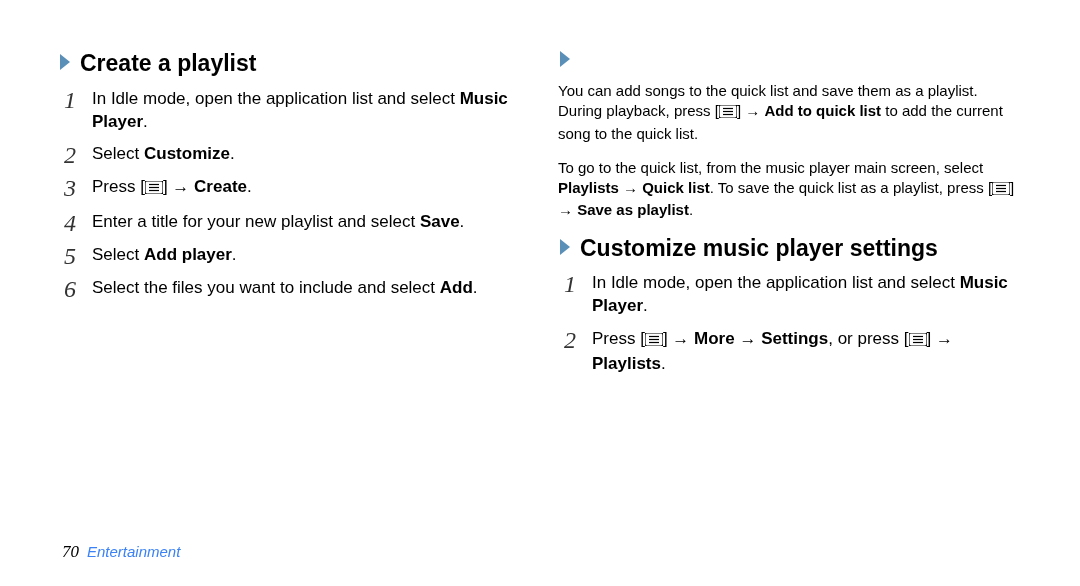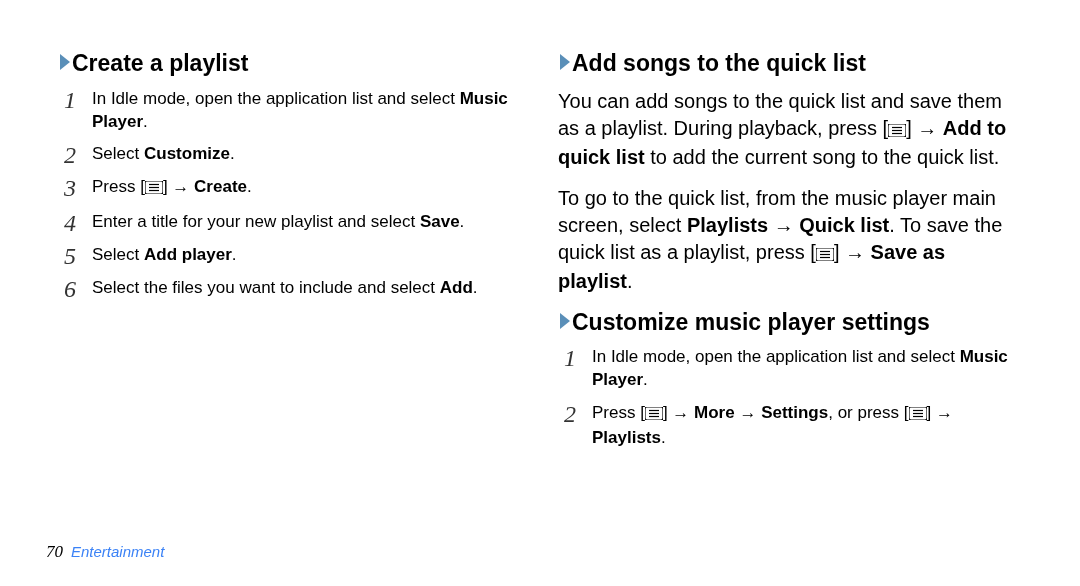--- a/index.html
+++ b/index.html
@@ -23,20 +23,21 @@
   .col {
     flex: 1;
     min-width: 0;
   }
   .section-heading {
     font-size: 23px;
     font-weight: 700;
     margin-bottom: 10px;
     display: flex;
     align-items: center;
+    gap: 8px;
     line-height: 1.2;
   }
   .chevron {
     color: #5a8fb8;
     font-size: 21px;
     line-height: 1;
     display: inline-block;
   }
   ol.steps {
     list-style: none;
@@ -55,31 +56,31 @@
     content: counter(step);
     position: absolute;
     left: 6px;
     top: -4px;
     font-family: Georgia, "Times New Roman", serif;
     font-style: italic;
     font-size: 24px;
     color: #333;
   }
   p.body {
-    font-size: 20px;
+    font-size: 15px;
     line-height: 1.35;
     margin-bottom: 14px;
   }
   .menu-icon {
     display: inline-block;
     vertical-align: -2px;
   }
   .footer {
     position: absolute;
-    left: 46px;
+    left: 62px;
     bottom: 24px;
     font-size: 15px;
     display: flex;
     align-items: baseline;
     gap: 8px;
   }
   .footer .pagenum {
     font-style: italic;
     font-family: Georgia, "Times New Roman", serif;
     font-size: 17px;
@@ -133,21 +134,20 @@
 
   </div>
 
   <div class="col">
     <h2 class="section-heading">
       <span class="chevron">
         <svg width="14" height="18" viewBox="0 0 14 18">
             <polygon points="2,1 12,9 2,17" fill="#5a8fb8"></polygon>
           </svg>
       </span>
-      <span>Add songs to the quick list</span>
     </h2>
 
     <p class="body">
       <span>You can add songs to the quick list and save them as a playlist. During playback, press [</span><span class="menu-icon"><svg width="18" height="13" viewBox="0 0 18 13">
             <rect x="0" y="0" width="18" height="13" rx="2" fill="none" stroke="#000" stroke-width="1.2"></rect>
             <line x1="4" y1="3.5" x2="14" y2="3.5" stroke="#000" stroke-width="1.2"></line>
             <line x1="4" y1="6.5" x2="14" y2="6.5" stroke="#000" stroke-width="1.2"></line>
             <line x1="4" y1="9.5" x2="14" y2="9.5" stroke="#000" stroke-width="1.2"></line>
           </svg></span><span>] → </span><b>Add to quick list</b><span> to add the current song to the quick list.</span>
     </p>

